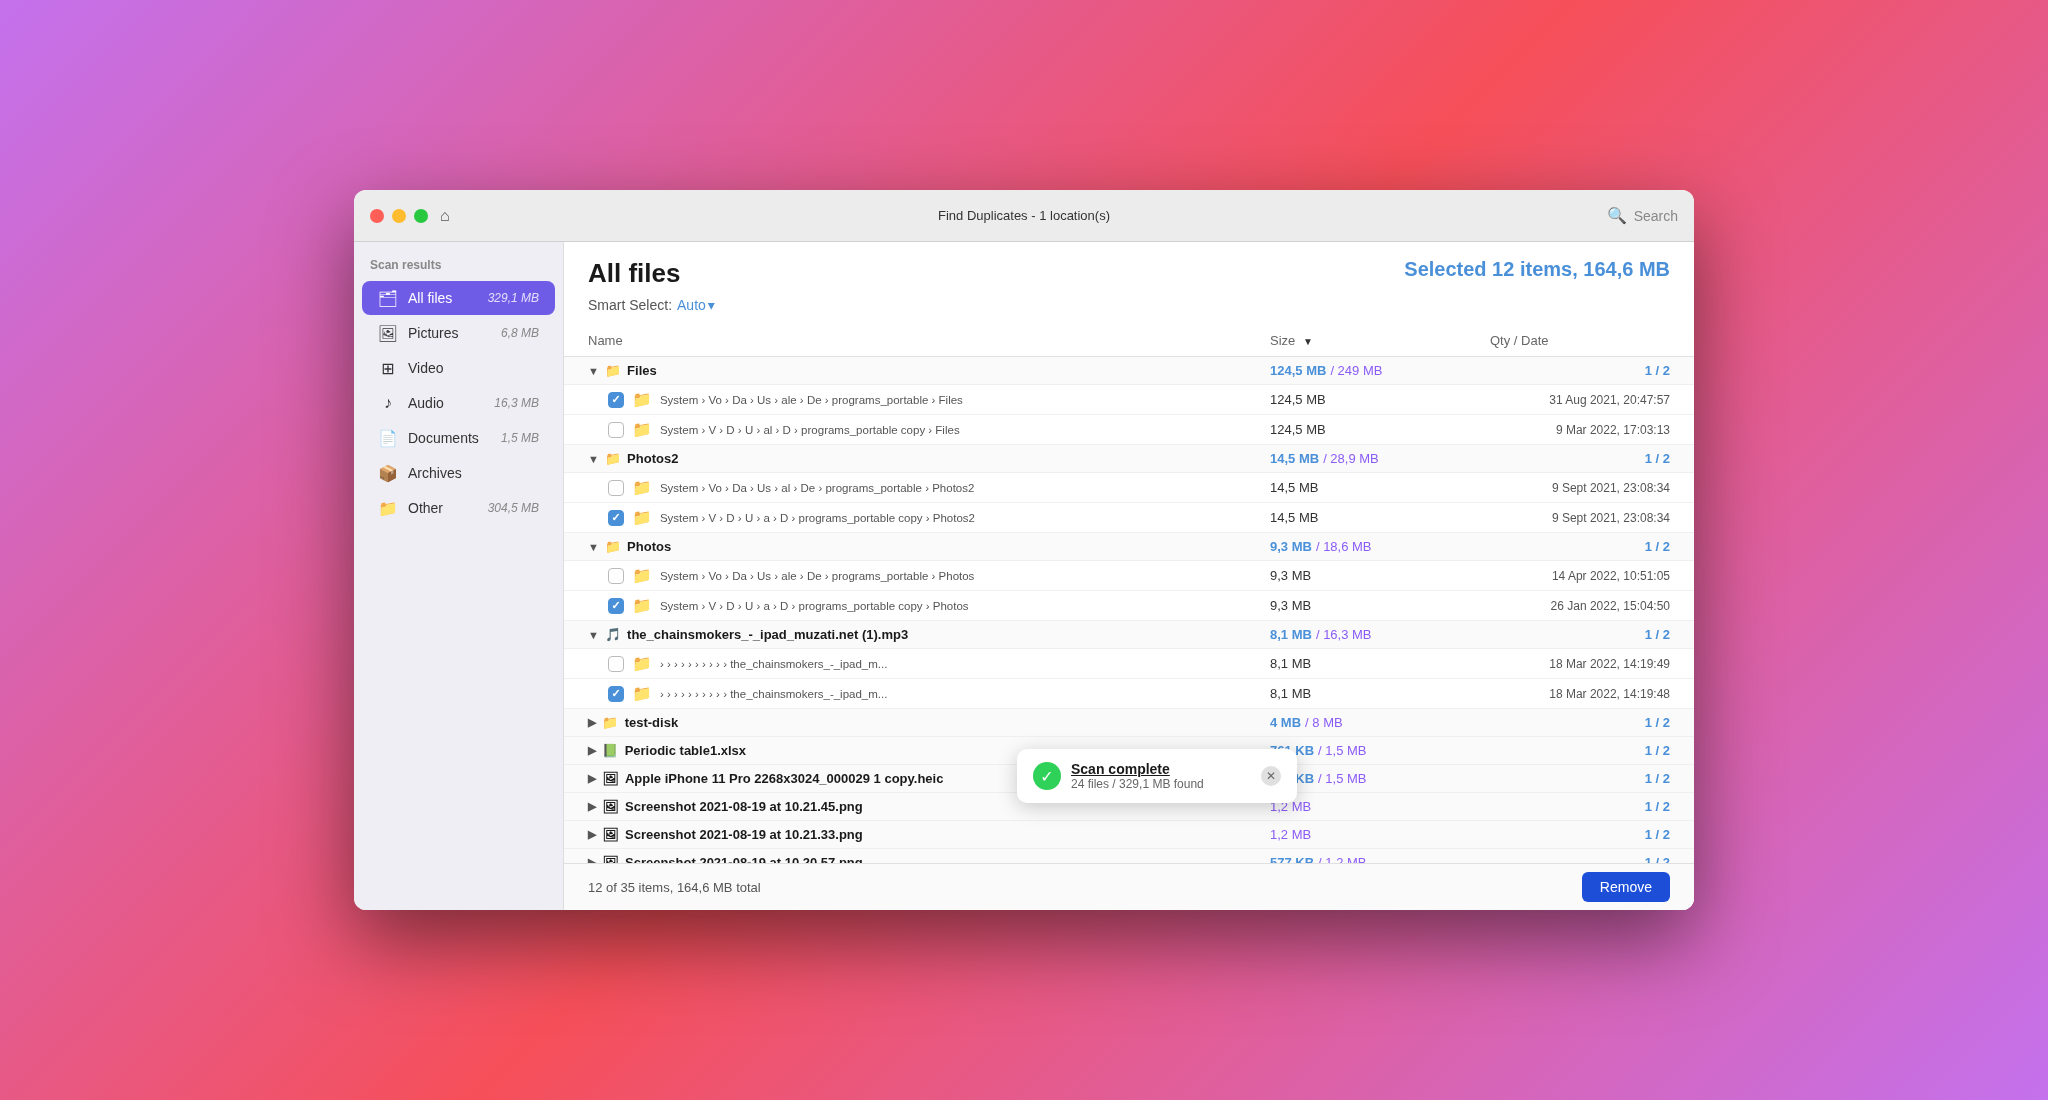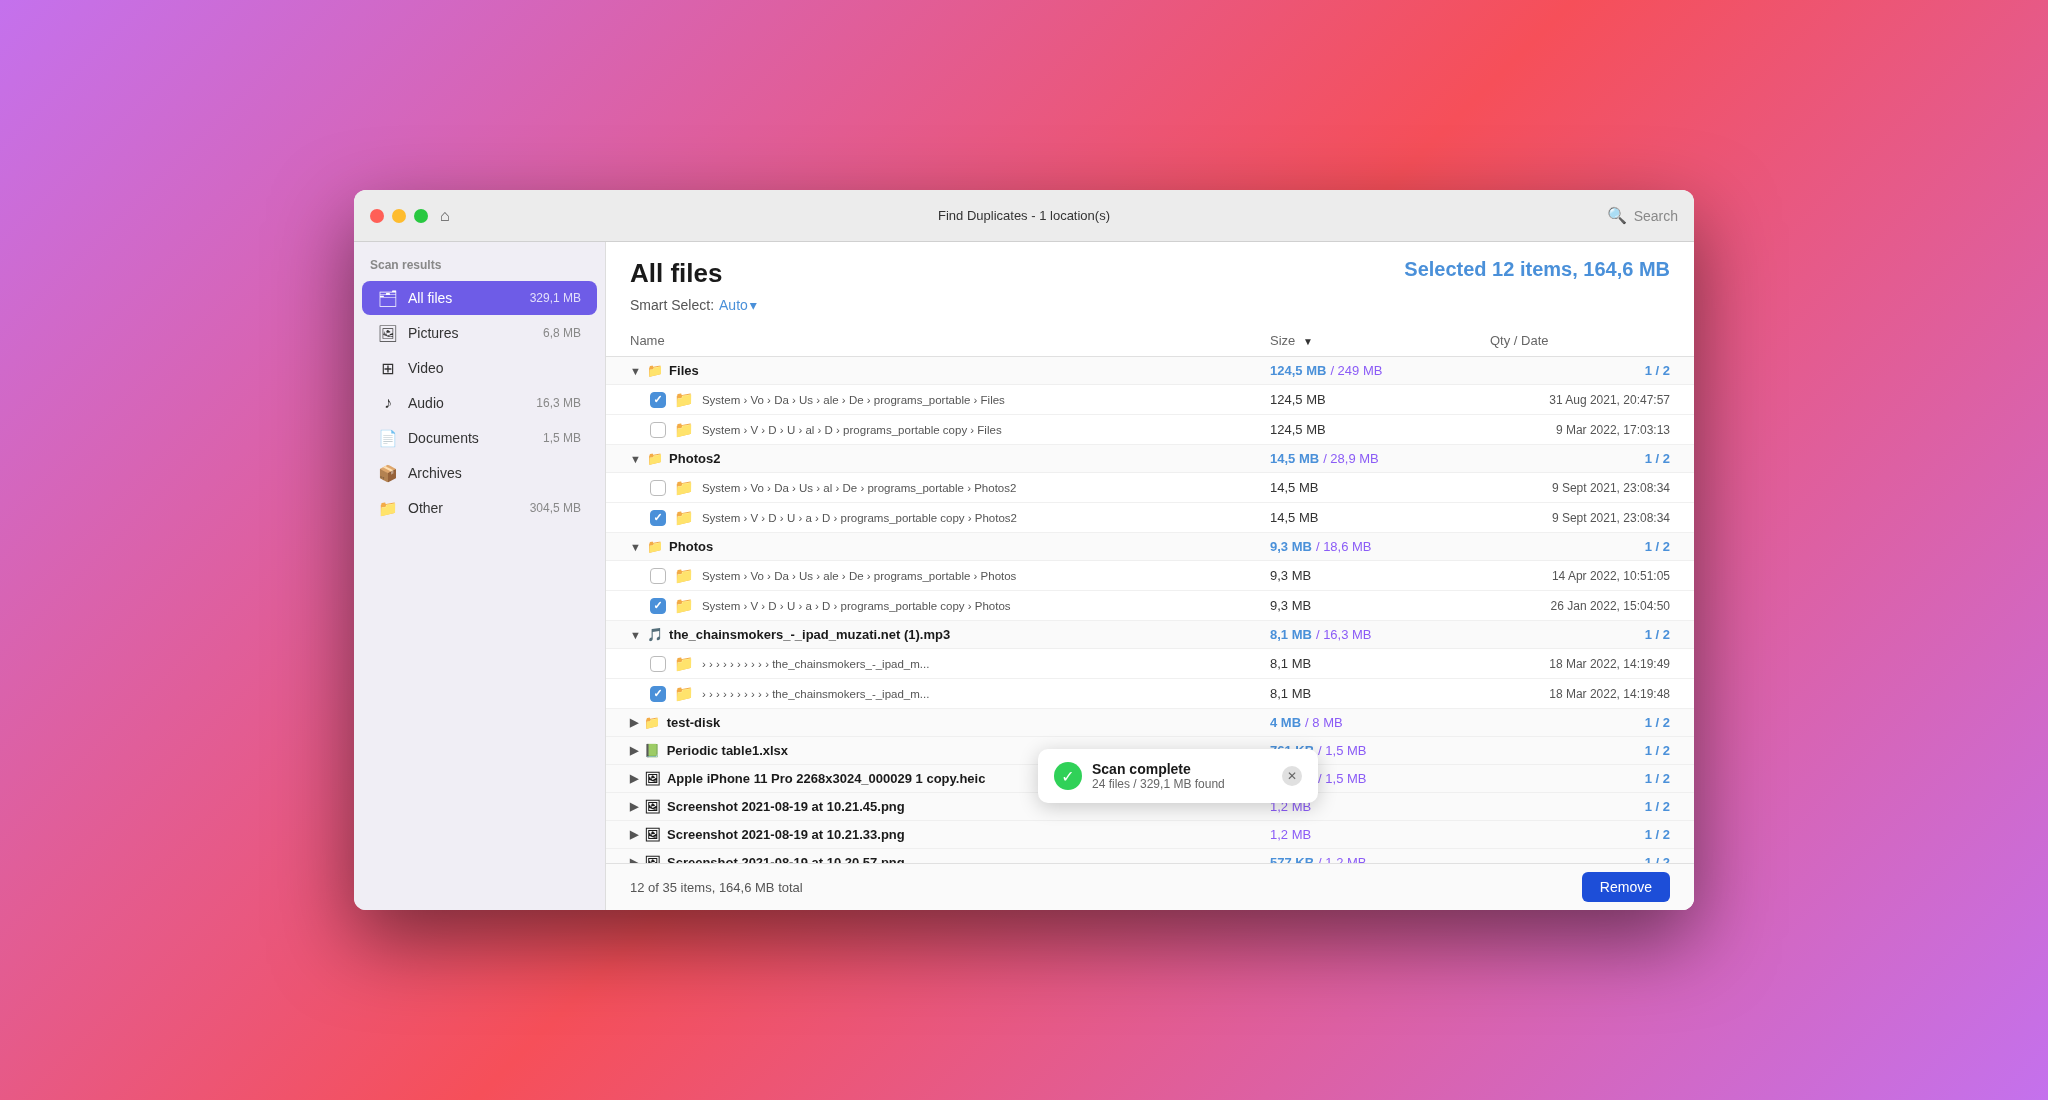--- a/index.html
+++ b/index.html
@@ -63,21 +63,21 @@
       margin-left: 12px;
       color: #555;
       font-size: 16px;
     }
     .main-content {
       display: flex;
       flex: 1;
       overflow: hidden;
     }
     .sidebar {
-      width: 252px;
+      width: 210px;
       background: #f0eef5;
       padding: 16px 0;
       flex-shrink: 0;
       border-right: 1px solid #ddd;
     }
     .sidebar-section-label {
       font-size: 12px;
       color: #888;
       font-weight: 600;
       padding: 0 16px 8px 16px;
@@ -109,20 +109,21 @@
       justify-content: center;
       font-size: 16px;
     }
     .sidebar-item-label {
       flex: 1;
       font-size: 14px;
     }
     .sidebar-item-size {
       font-size: 12px;
       color: #888;
+      font-style: italic;
     }
     .content-area {
       flex: 1;
       display: flex;
       flex-direction: column;
       overflow: hidden;
       background: white;
     }
     .content-header {
       padding: 16px 24px 0 24px;
@@ -295,21 +296,21 @@
       background: #30d158;
       border-radius: 50%;
       display: flex;
       align-items: center;
       justify-content: center;
       color: white;
       font-size: 16px;
       flex-shrink: 0;
     }
     .toast-text { flex: 1; }
-    .toast-title { font-weight: 600; color: #1a1a1a; }
+    .toast-title { font-weight: 600; color: #1a1a1a; text-decoration: underline; }
     .toast-subtitle { font-size: 12px; color: #666; }
     .toast-close {
       width: 20px;
       height: 20px;
       background: #e0e0e0;
       border-radius: 50%;
       display: flex;
       align-items: center;
       justify-content: center;
       color: #666;

